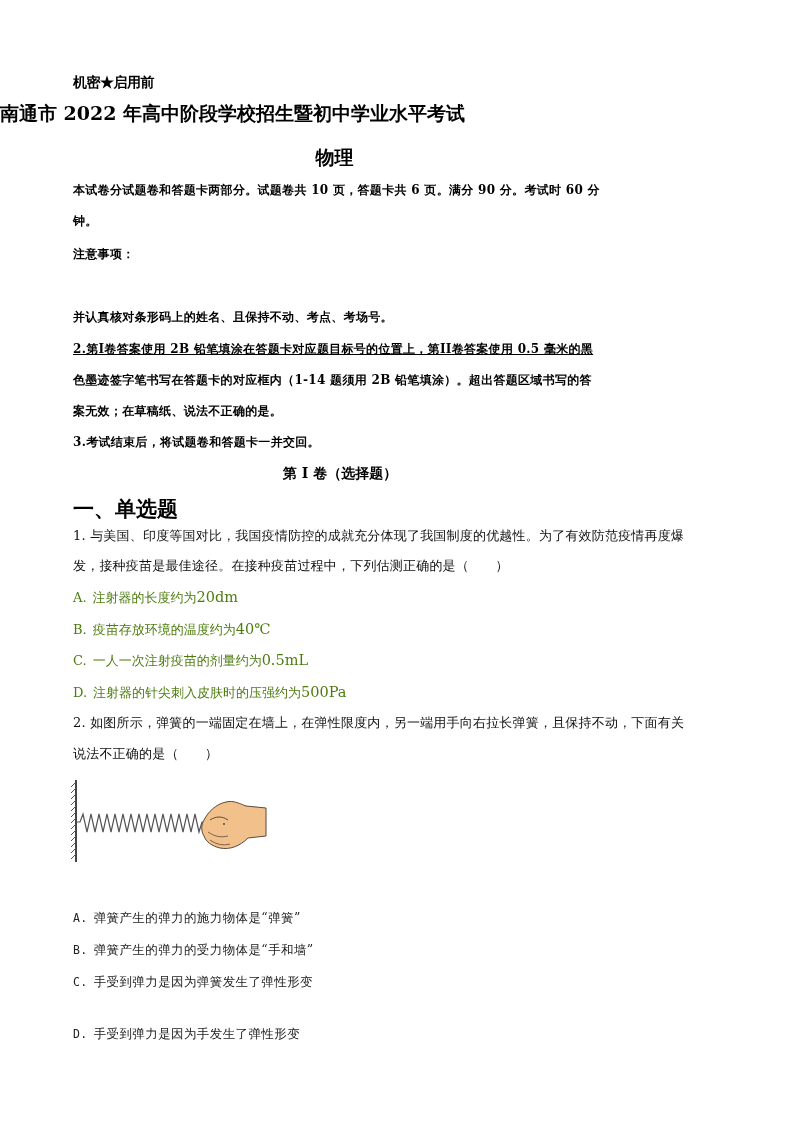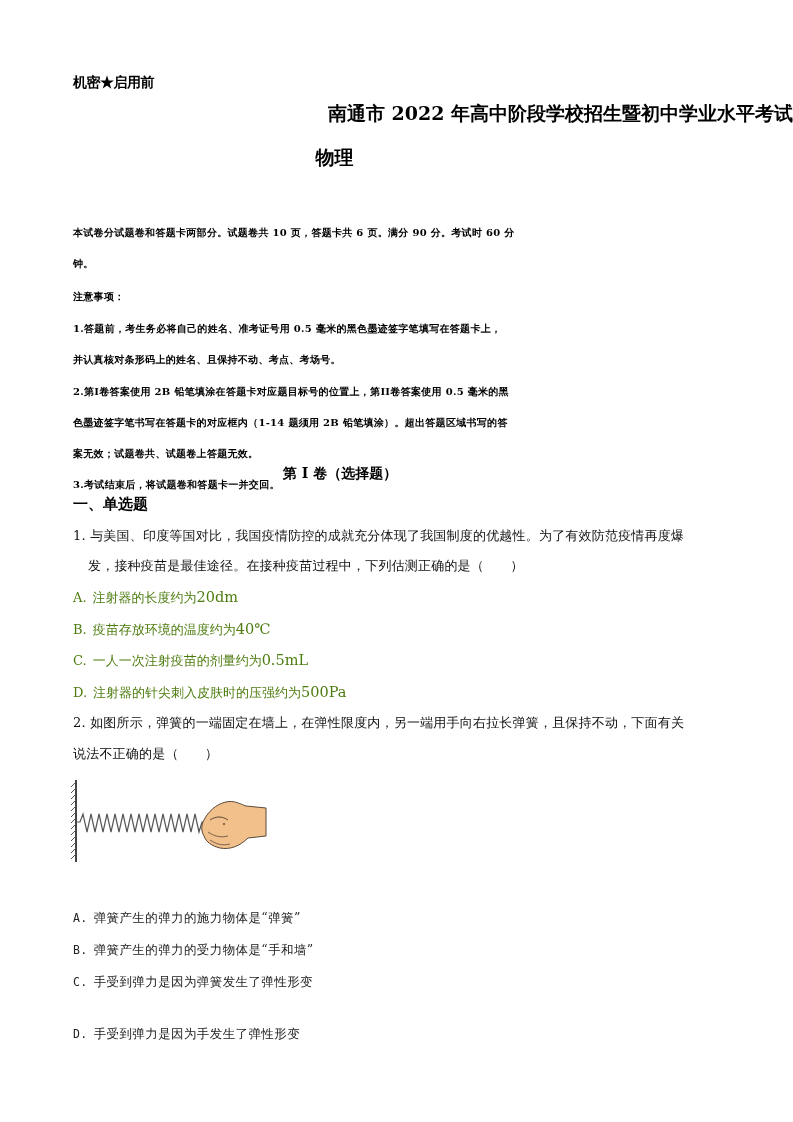--- a/index.html
+++ b/index.html
@@ -11,48 +11,48 @@
       position: relative;
       font-family: "DejaVu Serif", "Liberation Serif", serif;
       color: #000000;
     }
     .page { position: absolute; left: 0; top: 0; width: 793px; height: 1122px; }
 
     .line { position: absolute; left: 73px; white-space: nowrap; }
 
     .confidential { top: 66px; font-size: 14px; font-weight: bold; letter-spacing: -0.5px; margin-top: 8px; }
     .exam-title {
-      top: 101px; left: 0; width: 793px; text-align: right;
+      top: 101px; left: 0; width: 793px; text-align: left;
       font-size: 19px; font-weight: bold; letter-spacing: 0px;
     }
     .subject-title {
       top: 145px; left: 0; width: 669px; text-align: center;
       font-size: 19px; font-weight: bold;
     }
-    .para-bold { font-size: 10px; font-weight: bold; letter-spacing: 0.3px; margin-top: 44px; }
+    .para-bold { font-size: 12px; font-weight: bold; letter-spacing: 0.3px; }
 
     .intro-1 { top: 182px; }
     .intro-2 { top: 213px; }
     .notes-head { top: 246px; }
     .note1-a { top: 278px; }
     .note1-b { top: 309px; }
-    .note2-a { top: 341px; }
+    .note2-a { top: 341px; text-decoration: underline; }
     .note2-b { top: 372px; }
     .note2-c { top: 403px; }
     .note3 { top: 434px; }
 
     .section-title {
       top: 465px; left: 0; width: 680px; text-align: center;
       font-size: 14px; font-weight: bold;
     }
-    .sec-head { top: 495px; font-size: 15px; font-weight: bold; }
+    .sec-head { top: 495px; font-size: 21px; font-weight: bold; }
 
     .q-text { font-size: 13px; letter-spacing: 0.2px; color: #111; }
     .q1-a { top: 527px; }
-    .q1-b { top: 557px; margin-left: 15px; }
+    .q1-b { top: 557px; }
 
     .opt { font-size: 13px; color: #4d7c0f; }
     .opt .val { font-size: 14.5px; }
     .q1-optA { top: 589px; }
     .q1-optB { top: 621px; }
     .q1-optC { top: 652px; }
     .q1-optD { top: 684px; text-align: center; }
 
     .q2-a { top: 714px; }
     .q2-b { top: 745px; }
@@ -73,25 +73,24 @@
 <div class="page">
 
   <div class="line confidential">机密★启用前</div>
   <div class="line exam-title">南通市 2022 年高中阶段学校招生暨初中学业水平考试</div>
   <div class="line subject-title">物理</div>
 
   <div class="line para-bold intro-1">本试卷分试题卷和答题卡两部分。试题卷共 10 页，答题卡共 6 页。满分 90 分。考试时 60 分</div>
   <div class="line para-bold intro-2">钟。</div>
 
   <div class="line para-bold notes-head">注意事项：</div>
-  <div class="line para-bold note1-a">1.答题前，考生务必将自己的姓名、准考证号用 0.5 毫米的黑色墨迹签字笔填写在答题卡上，</div>
   <div class="line para-bold note1-b">并认真核对条形码上的姓名、且保持不动、考点、考场号。</div>
   <div class="line para-bold note2-a">2.第I卷答案使用 2B 铅笔填涂在答题卡对应题目标号的位置上，第II卷答案使用 0.5 毫米的黑</div>
   <div class="line para-bold note2-b">色墨迹签字笔书写在答题卡的对应框内（1-14 题须用 2B 铅笔填涂）。超出答题区域书写的答</div>
-  <div class="line para-bold note2-c">案无效；试题卷共、试题卷上答题无效。</div>
+  <div class="line para-bold note2-c">案无效；在草稿纸、说法不正确的是。</div>
   <div class="line para-bold note3">3.考试结束后，将试题卷和答题卡一并交回。</div>
 
   <div class="line section-title">第 I 卷（选择题）</div>
   <div class="line sec-head">一、单选题</div>
 
   <div class="line q-text q1-a">1. 与美国、印度等国对比，我国疫情防控的成就充分体现了我国制度的优越性。为了有效防范疫情再度爆</div>
   <div class="line q-text q1-b">发，接种疫苗是最佳途径。在接种疫苗过程中，下列估测正确的是（　　）</div>
 
   <div class="line opt q1-optA">
     <span class="lbl">A.</span><span>注射器的长度约为</span><span class="val">20dm</span>

